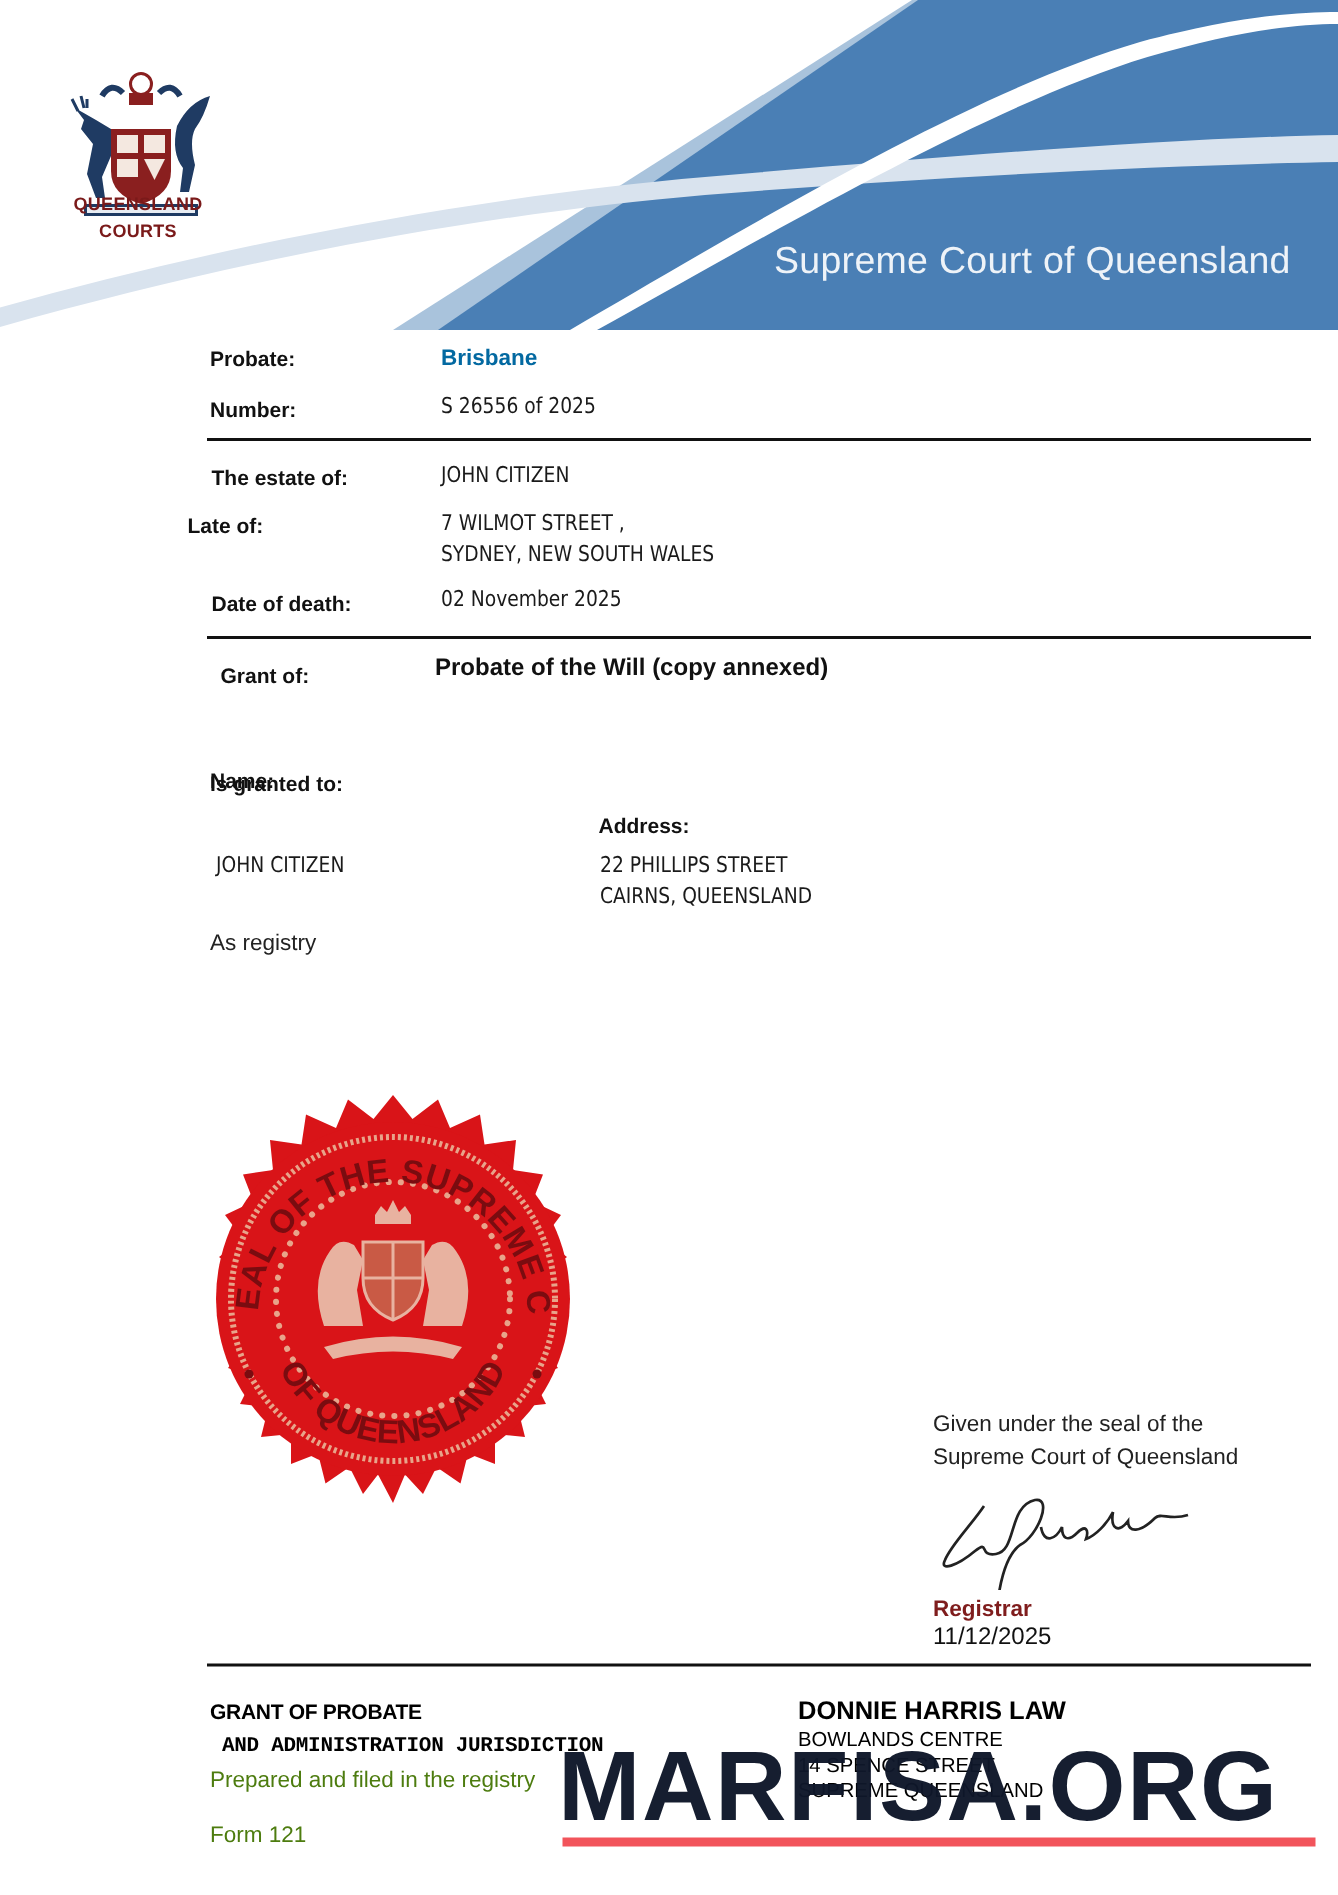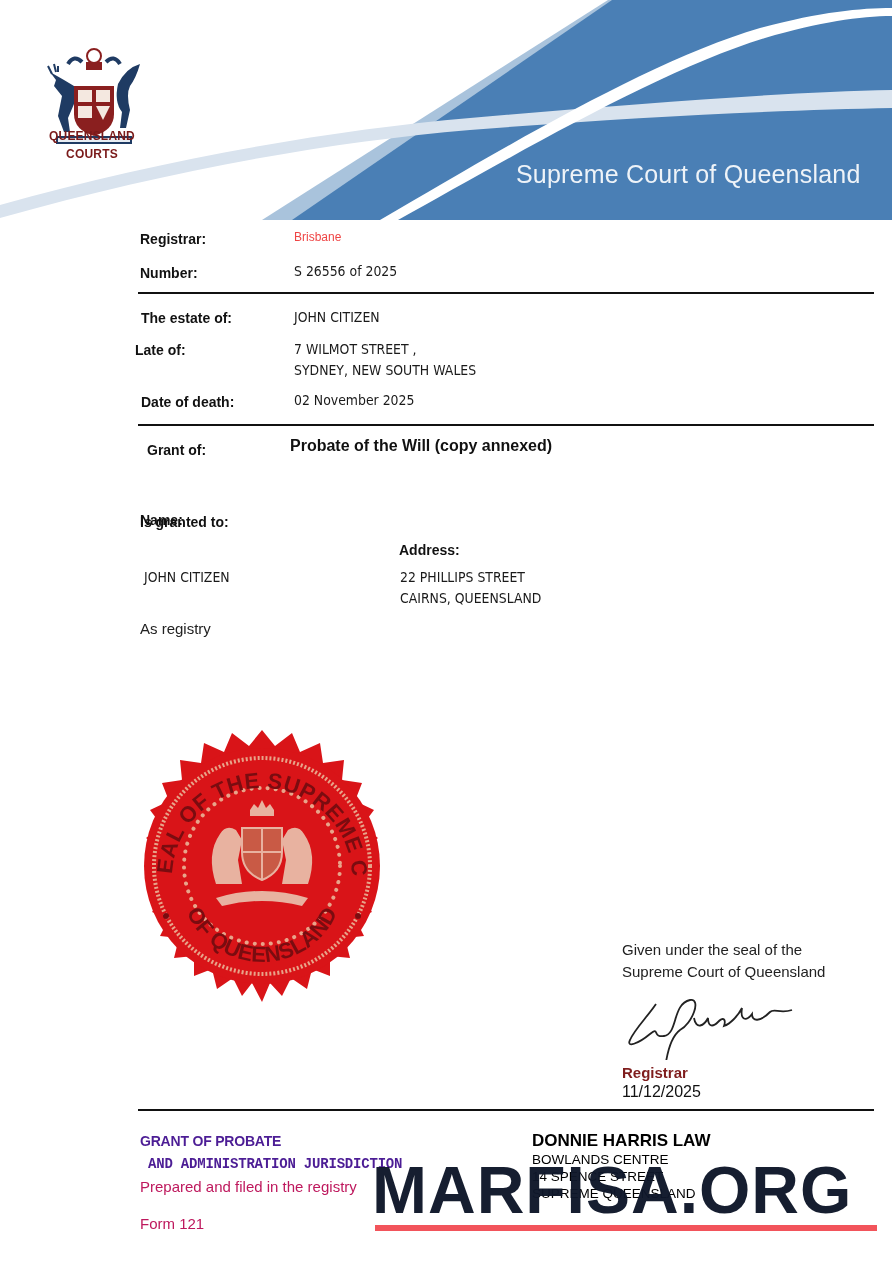--- a/index.html
+++ b/index.html
@@ -4,28 +4,28 @@
 <style>
   html, body { margin:0; padding:0; background:#ffffff; }
   body { width:892px; height:1263px; position:relative; overflow:hidden; font-family:"Liberation Sans", sans-serif; color:#111; }
   .abs { position:absolute; }
   .header-svg { position:absolute; left:0; top:0; width:892px; height:230px; }
   .court-title { position:absolute; left:516px; top:160px; font-size:25px; color:#eef3f8; font-family:"Liberation Sans", sans-serif; letter-spacing:0.2px; white-space:nowrap; }
   .logo { position:absolute; left:38px; top:24px; width:110px; height:145px; }
   .logo-text { position:absolute; left:36px; width:112px; text-align:center; color:#7a1a1a; font-size:12px; font-weight:bold; letter-spacing:0.2px; }
   .lbl { position:absolute; font-size:14px; font-weight:bold; color:#111; white-space:nowrap; }
   .val { position:absolute; font-size:14.5px; color:#1a1a1a; white-space:nowrap; font-family:"DejaVu Sans", sans-serif; transform:scaleX(0.86); transform-origin:left top; }
-  .val2 { position:absolute; font-size:12px; color:#ef4444; white-space:nowrap; }
+  .val2 { position:absolute; font-size:15px; color:#0369a1; white-space:nowrap;font-weight:bold; }
   .rule { position:absolute; height:2px; background:#111; }
   .grant-title { position:absolute; left:290px; top:437px; font-size:16px; font-weight:bold; color:#111; white-space:nowrap; }
   .plain { position:absolute; font-size:15px; color:#222; white-space:nowrap; }
   .seal { position:absolute; left:120px; top:728px; width:284px; height:284px; }
   .sig { position:absolute; left:620px; top:990px; width:190px; height:70px; }
-  .footer-b { position:absolute; font-size:14px; font-weight:bold; color:#4c1d95; white-space:nowrap; letter-spacing:-0.2px; }
-  .footer-n { position:absolute; font-size:15px; color:#be185d; white-space:nowrap; }
+  .footer-b { position:absolute; font-size:14px; font-weight:bold; color:#000000; white-space:nowrap; letter-spacing:-0.2px; }
+  .footer-n { position:absolute; font-size:15px; color:#4d7c0f; white-space:nowrap; }
   .firm-name { position:absolute; left:532px; top:1131px; font-size:17px; font-weight:bold; color:#000; white-space:nowrap; }
   .firm-line { position:absolute; left:532px; font-size:13.5px; color:#000; white-space:nowrap; }
   .watermark { position:absolute; left:372px; top:1152px; font-size:66px; font-weight:bold; color:#0f172a; letter-spacing:1px; white-space:nowrap; font-family:"Liberation Sans", sans-serif; opacity:0.97; }
   .wm-bar { position:absolute; left:375px; top:1225px; width:502px; height:6px; background:#f2545b; }
 </style>
 </head>
 <body>
 
 <svg class="header-svg" viewBox="0 0 892 230" xmlns="http://www.w3.org/2000/svg">
 
@@ -55,30 +55,30 @@
   <rect x="58" y="46" width="14" height="12" fill="#f4e8e0"></rect>
   <rect x="40" y="62" width="14" height="12" fill="#f4e8e0"></rect>
   <path d="M58,62 h14 l-7,14 z" fill="#f4e8e0"></path>
 
   <rect x="18" y="92" width="76" height="8" fill="#1f3b63"></rect>
   <rect x="20" y="94" width="72" height="4" fill="#e8edf3"></rect>
 </svg>
 <div class="logo-text" style="top:129px;">QUEENSLAND</div>
 <div class="logo-text" style="top:147px;">COURTS</div>
 
-<div class="lbl" style="left:140px; top:231px;">Registrar:</div>
+<div class="lbl" style="left:140px; top:231px;">Probate:</div>
 <div class="val2" style="left:294px; top:230px;">Brisbane</div>
 <div class="lbl" style="left:140px; top:265px;">Number:</div>
 <div class="val" style="left:294px; top:263px;">S 26556 of 2025</div>
 
 <div class="rule" style="left:138px; top:292px; width:736px;"></div>
 
 <div class="lbl" style="left:141px; top:310px;">The estate of:</div>
 <div class="val" style="left:294px; top:309px;">JOHN CITIZEN</div>
-<div class="lbl" style="left:135px; top:342px;">Late of:</div>
+<div class="lbl" style="left:125px; top:342px;">Late of:</div>
 <div class="val" style="left:294px; top:341px;">7 WILMOT STREET ,</div>
 <div class="val" style="left:294px; top:362px;">SYDNEY, NEW SOUTH WALES</div>
 <div class="lbl" style="left:141px; top:394px;">Date of death:</div>
 <div class="val" style="left:294px; top:392px;">02 November 2025</div>
 
 <div class="rule" style="left:138px; top:424px; width:736px;"></div>
 
 <div class="lbl" style="left:147px; top:442px;">Grant of:</div>
 <div class="grant-title">Probate of the Will (copy annexed)</div>
 

